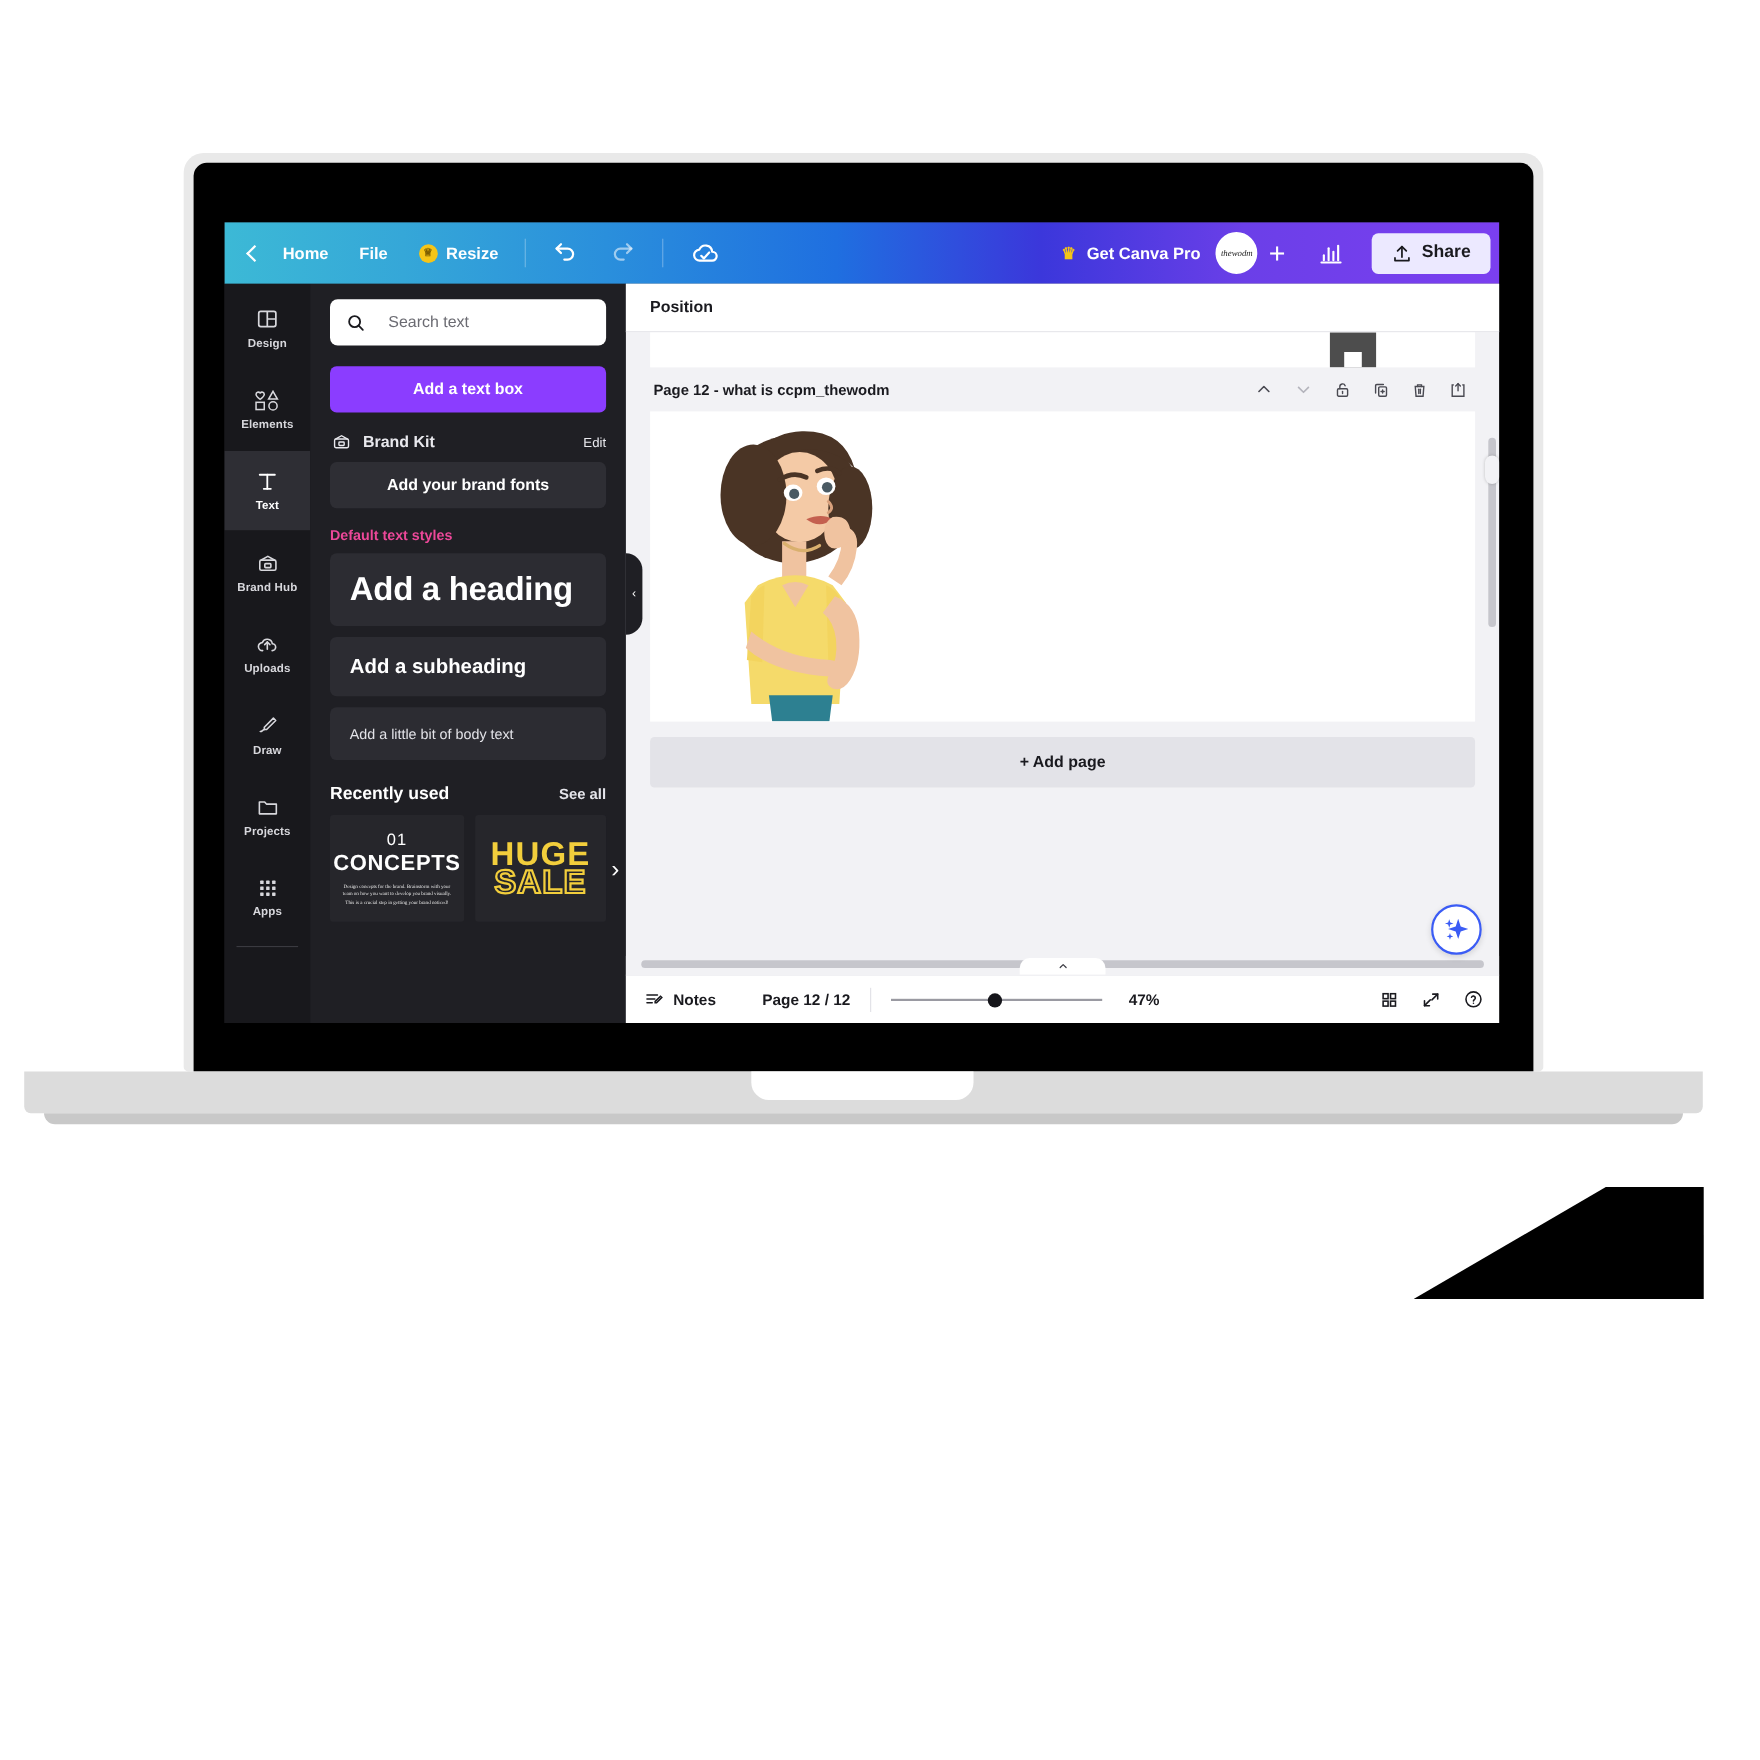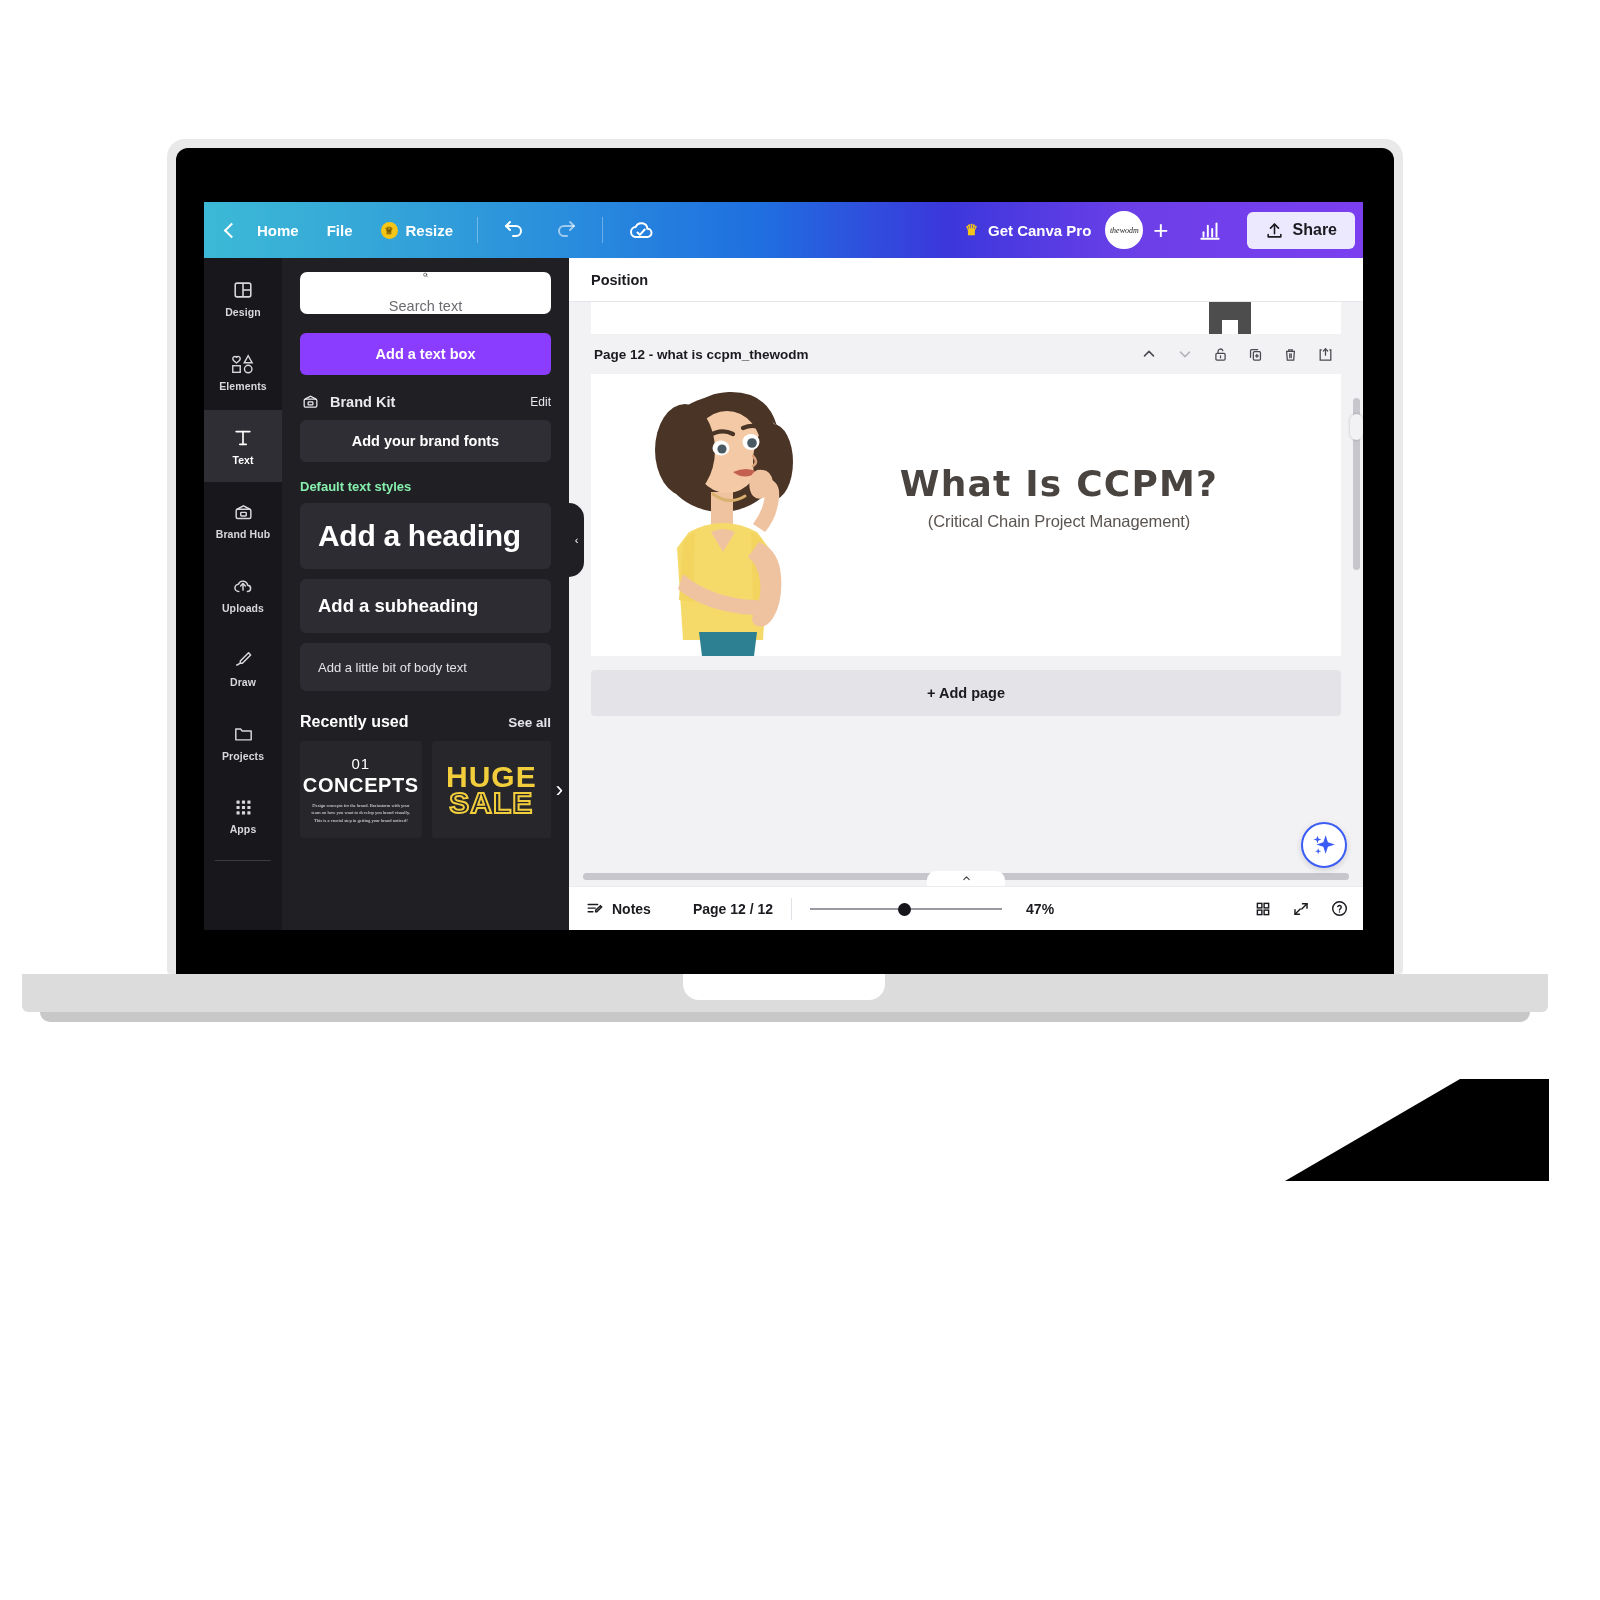--- a/index.html
+++ b/index.html
@@ -127,41 +127,40 @@
     background: #1f1f24;
     padding: 14px 18px 0 18px;
     display: flex; flex-direction: column;
     overflow: hidden; position: relative;
   }
   .search-box {
     height: 42px; background: #fff; border-radius: 7px;
     display: flex; align-items: center; gap: 20px;
     padding: 0 14px; margin-bottom: 19px;
     cursor: text;
-    flex-direction: column;
   }
   .search-box .ph { color: #6b6b72; font-size: 14.5px; }
   .add-text-box {
     height: 42px; background: #8b3dff; border-radius: 6px;
     display: flex; align-items: center; justify-content: center;
     color: #fff; font-size: 14.5px; font-weight: 700;
     cursor: pointer;
   }
   .brandkit-row {
     display: flex; align-items: center; gap: 9px;
     margin: 17px 0 9px 0; color: #e9e9ee;
   }
   .brandkit-row .bk-title { font-size: 14.5px; font-weight: 700; flex: 1; }
   .brandkit-row .bk-edit { font-size: 12px; font-weight: 400; cursor: pointer; color: #e9e9ee; }
   .brand-fonts {
     height: 42px; background: #2e2e34; border-radius: 6px;
     display: flex; align-items: center; justify-content: center;
     color: #fff; font-size: 14.5px; font-weight: 700; cursor: pointer;
   }
-  .sec-label { color: #86efac; font-size: 13px; font-weight: 600; margin: 17px 0 9px 0; }
+  .sec-label { color: #ec4899; font-size: 13px; font-weight: 600; margin: 17px 0 9px 0; }
   .style-card {
     background: #2c2c32; border-radius: 6px;
     display: flex; align-items: center;
     padding: 0 18px; margin-bottom: 10px;
     color: #fff; cursor: pointer;
   }
   .style-heading { height: 66px; font-size: 30px; font-weight: 700; letter-spacing: -.3px; }
   .style-sub { height: 54px; font-size: 18.5px; font-weight: 700; }
   .style-body { height: 48px; font-size: 13px; font-weight: 400; color: #e3e3e8; }
   .recent-row {
@@ -636,24 +635,20 @@
                     <path d="M126 160 q20 8 22 34 q2 26 -8 42 q-7 11 -16 8 q-8 -4 -3 -13 q8 -14 6 -32 q-2 -16 -12 -24z" fill="#f0c3a0"></path>
                     <path d="M132 96 q16 2 14 20 q-2 20 -14 34 l-12 -8 q12 -16 12 -32z" fill="#f0c3a0"></path>
 
                     <path d="M124 88 q14 -2 16 12 q2 12 -10 16 q-10 3 -13 -8 q-3 -14 7 -20z" fill="#f0c3a0"></path>
 
                     <path d="M50 192 q28 24 72 26 q10 1 10 8 q0 7 -11 7 q-50 -3 -76 -26z" fill="#f0c3a0"></path>
 
                     <path d="M66 250 h58 l-3 24 h-52z" fill="#2d8091"></path>
                   </svg>
 
-                  <div class="slide-text">
-                    <div class="slide-title">What Is CCPM?</div>
-                    <div class="slide-sub">(Critical Chain Project Management)</div>
-                  </div>
                 </div>
               </div>
 
               <div class="add-page">
                 <span>+ Add page</span>
               </div>
 
               <div class="v-scroll"></div>
               <div class="v-thumb-handle"></div>
             </div>

